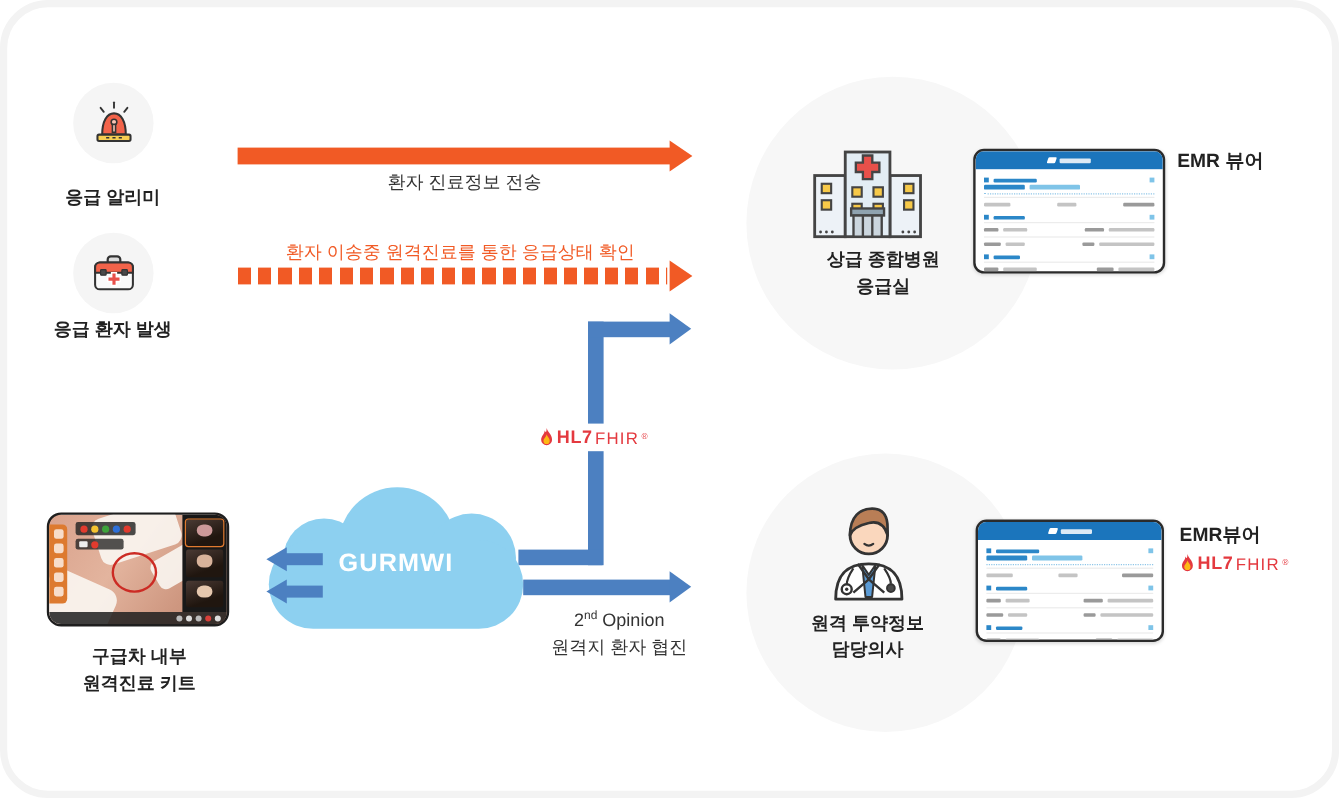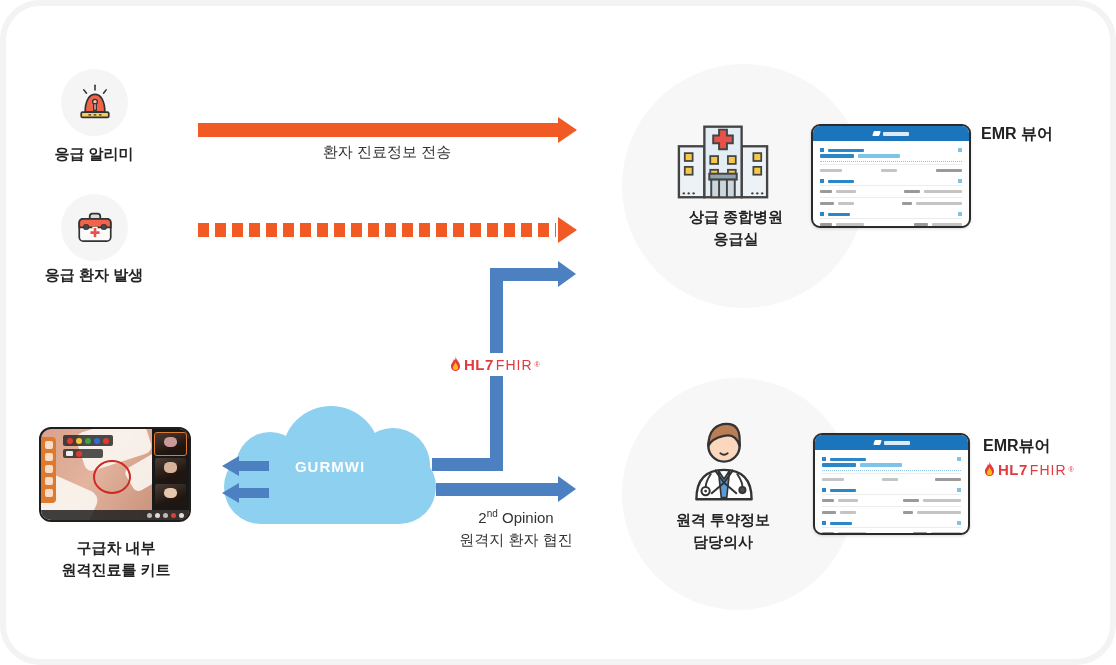--- a/index.html
+++ b/index.html
@@ -30,21 +30,21 @@
   .bhead-r{width:0;height:0;border-top:13px solid transparent;border-bottom:13px solid transparent;
            border-left:18px solid #4C80C1;z-index:2;}
   .bhead-l{width:0;height:0;border-top:10px solid transparent;border-bottom:10px solid transparent;
            border-right:17px solid #4C80C1;z-index:2;}
 
   
   .cloud{z-index:2;}
   .cloud .puff{position:absolute;background:#8DD0F0;border-radius:50%;}
   .cloud .base{position:absolute;background:#8DD0F0;border-radius:38px;}
   .cloudlabel{position:absolute;width:100%;text-align:center;color:#fff;font-weight:bold;
-              font-size:15px;letter-spacing:1px;}
+              font-size:21px;letter-spacing:1px;}
 
   
   .hl7{display:flex;align-items:center;gap:2px;background:#fff;padding:3px 5px;z-index:3;}
   .hl7 .t1{font-size:15px;font-weight:bold;color:#E4393F;letter-spacing:.5px;}
   .hl7 .t2{font-size:14px;color:#E4393F;letter-spacing:1px;}
   .hl7 sup{font-size:7px;color:#E4393F;}
 
   
   .emr-win{box-sizing:border-box;background:#fff;border:2px solid #2B2B2B;border-radius:9px;
            overflow:hidden;z-index:3;box-shadow:0 1px 3px rgba(0,0,0,.15);}
@@ -115,38 +115,39 @@
       <line x1="49" y1="12" x2="45" y2="17" stroke="#333" stroke-width="2.4" stroke-linecap="round"></line>
       <path d="M17 46 C17 29 23 19 32 19 C41 19 47 29 47 46 Z" fill="#F2634A" stroke="#333" stroke-width="2.6" stroke-linejoin="round"></path>
       <circle cx="32" cy="30" r="3.6" fill="#F9C4B3" stroke="#333" stroke-width="2"></circle>
       <rect x="30" y="33" width="4" height="10" fill="#F9C4B3" stroke="#333" stroke-width="2"></rect>
       <rect x="11" y="46" width="42" height="8" rx="2" fill="#F7CF52" stroke="#333" stroke-width="2.6"></rect>
       <line x1="22" y1="50" x2="26" y2="50" stroke="#333" stroke-width="2"></line>
       <line x1="30" y1="50" x2="34" y2="50" stroke="#333" stroke-width="2"></line>
       <line x1="38" y1="50" x2="42" y2="50" stroke="#333" stroke-width="2"></line>
     </svg>
   </div>
-  <div class="abs nodelabel" style="left:18px;top:137px;width:140px;text-align:center;">응급 알리미</div>
+  <div class="abs nodelabel" style="left:18px;top:148px;width:140px;text-align:center;">응급 알리미</div>
 
   <div class="abs nodecircle" style="left:55px;top:188px;">
     <svg width="42" height="42" viewBox="0 0 64 64">
       <rect x="24" y="10" width="16" height="12" rx="4" fill="#DCDCDC" stroke="#333" stroke-width="2.8"></rect>
       <rect x="8" y="18" width="48" height="34" rx="6" fill="#FAFAFA" stroke="#333" stroke-width="2.6"></rect>
       <path d="M8 24 a6 6 0 0 1 6-6 h36 a6 6 0 0 1 6 6 v7 H8 Z" fill="#F2634A" stroke="#333" stroke-width="2.6"></path>
       <rect x="15" y="27" width="7" height="7" rx="1" fill="#4a4a4a" stroke="#333" stroke-width="1.5"></rect>
       <rect x="42" y="27" width="7" height="7" rx="1" fill="#4a4a4a" stroke="#333" stroke-width="1.5"></rect>
       <path d="M29 31 h6 v5 h5 v6 h-5 v5 h-6 v-5 h-5 v-6 h5 Z" fill="#E8504A" stroke="#fff" stroke-width="2"></path>
     </svg>
   </div>
   <div class="abs nodelabel" style="left:8px;top:258px;width:160px;">응급 환자 발생</div>
 
   <div class="abs oshaft" style="left:192px;top:117px;width:361px;"></div>
   <div class="abs ohead" style="left:552px;top:111px;"></div>
   <div class="abs flowtext" style="left:192px;top:137px;width:378px;">환자 진료정보 전송</div>
 
+  <div class="abs flowtext orange" style="left:180px;top:195px;width:395px;">환자 이송중 원격진료를 통한 응급상태 확인</div>
   <div class="abs odash" style="left:192px;top:217px;width:358px;"></div>
   <div class="abs ohead" style="left:552px;top:211px;"></div>
 
   <div class="abs bline" style="left:484px;top:262px;width:13px;height:203px;"></div>
   <div class="abs bline" style="left:484px;top:262px;width:70px;height:13px;"></div>
   <div class="abs bhead-r" style="left:552px;top:255px;"></div>
   <div class="abs bline" style="left:426px;top:452px;width:70px;height:13px;"></div>
 
   <div class="abs hl7" style="left:438px;top:347px;">
     <svg width="13" height="17" viewBox="0 0 20 26">
@@ -390,16 +391,16 @@
     <div class="botbar">
       <i style="background:#bbb"></i>
         <i style="background:#ddd"></i>
         <i style="background:#bbb"></i>
         <i style="background:#D8403A"></i>
         <i style="background:#ddd"></i>
     </div>
   </div>
   <div class="abs koreantwo" style="left:25px;top:531px;width:170px;">
     <span>구급차 내부</span><br>
-    <span>원격진료를 키트</span>
+    <span>원격진료 키트</span>
   </div>
 
 </div>
 
 </body></html>

